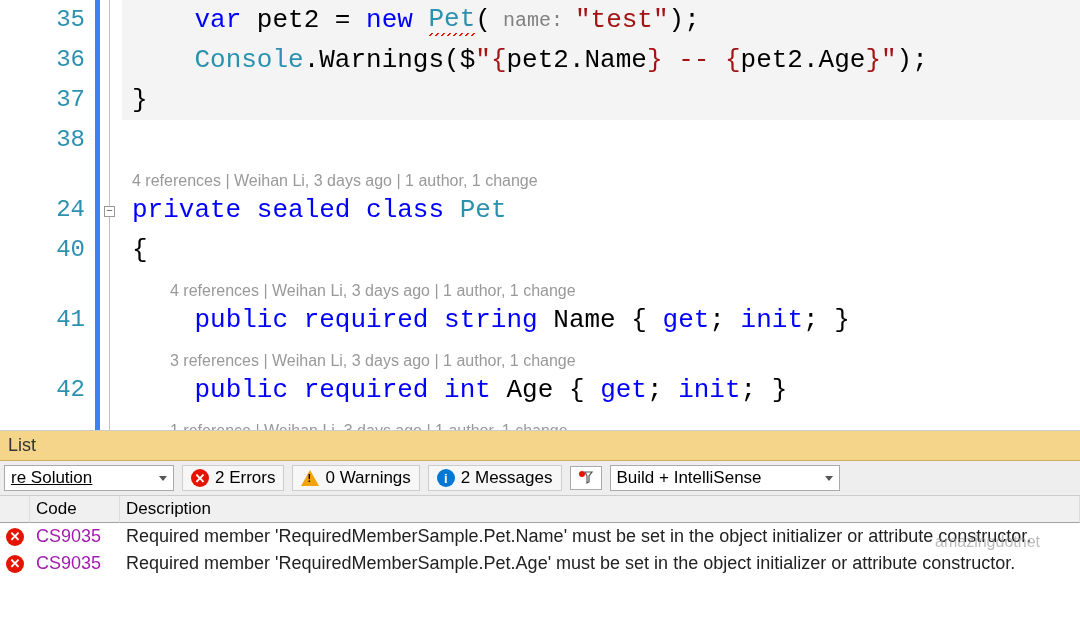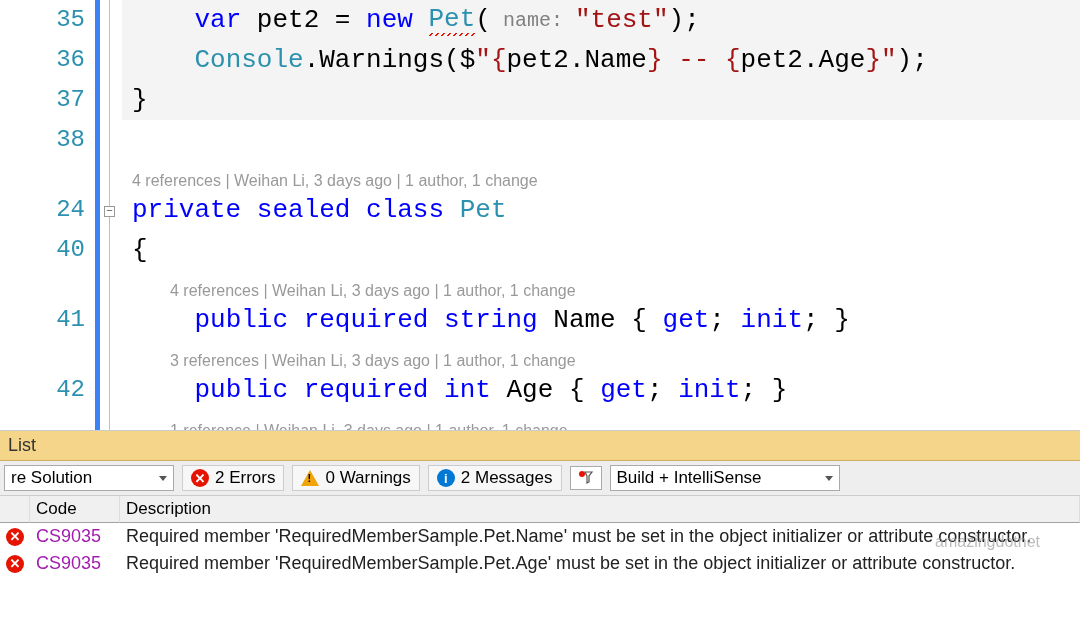--- a/index.html
+++ b/index.html
@@ -242,21 +242,21 @@
 
     <div class="code-line"><span>    </span><span class="tok-kw">public required int</span><span> </span><span class="tok-plain">Age</span><span> </span><span class="tok-brace">{ </span><span class="tok-kw">get</span><span class="tok-brace">; </span><span class="tok-kw">init</span><span class="tok-brace">; </span><span class="tok-brace">}</span></div>
 
     <div class="codelens" style="padding-left:48px;">1 reference | Weihan Li, 3 days ago | 1 author, 1 change</div>
   </div>
 </div>
 
 <div class="panel" style="position:relative;">
   <div class="panel-title">List</div>
   <div class="panel-toolbar">
-    <div class="combo" style="min-width:170px;">re Solution</div>
+    <div class="combo" style="min-width:170px;text-decoration:underline;">re Solution</div>
     <div class="tool-btn">
       <span class="icon-circle ic-error">✕</span>
       <span>2 Errors</span>
     </div>
     <div class="tool-btn">
       <span class="ic-warn"></span>
       <span>0 Warnings</span>
     </div>
     <div class="tool-btn">
       <span class="icon-circle ic-info">i</span>

